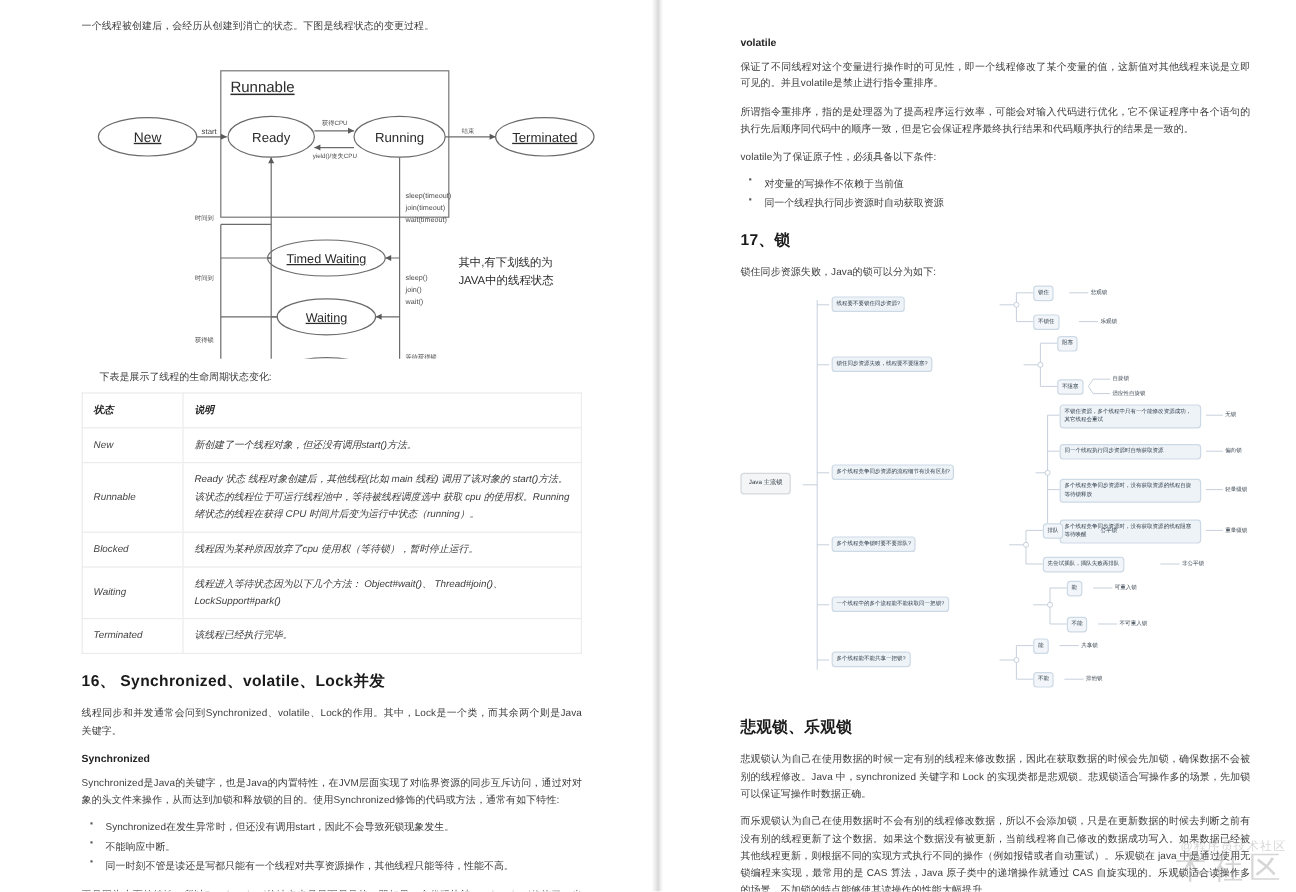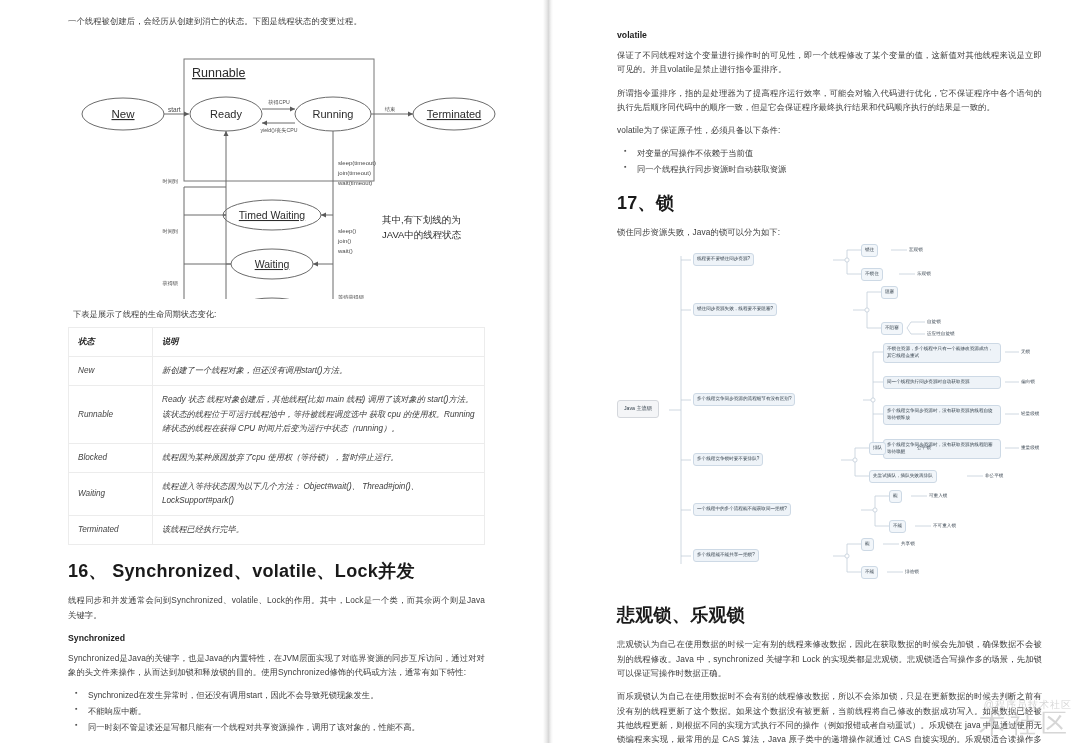--- a/index.html
+++ b/index.html
@@ -34,21 +34,21 @@
     font-size: 8.3px;
     line-height: 1.72;
     color: #3c3c3c;
     margin: 0 0 9px 0;
     text-align: justify;
     letter-spacing: .1px;
   }
   .lead { margin-bottom: 6px; font-size: 8.4px; color: #333; }
 
   h2.sec {
-    font-size: 18px;
+    font-size: 13px;
     font-weight: bold;
     color: #1a1a1a;
     margin: 14px 0 10px 0;
     letter-spacing: .3px;
   }
   h3.sub {
     font-size: 8.7px;
     font-weight: bold;
     color: #222;
     margin: 11px 0 8px 0;
@@ -65,21 +65,21 @@
 
   
   .diagram { position: relative; width: 420px; height: 262px; margin: 8px 0 4px 8px; }
   .diagram svg { position: absolute; left: 0; top: 0; }
   .dg-note {
     position: absolute; right: 2px; top: 176px; width: 112px;
     font-size: 9.5px; line-height: 1.55; color: #2a2a2a; font-weight: 500;
   }
 
   
-  .tbl-intro { font-size: 8.3px; color: #3c3c3c; margin: 10px 0 7px 5px; }
+  .tbl-intro { font-size: 8.3px; color: #3c3c3c; margin: 10px 0 7px 15px; }
   table.lifecycle {
     width: 100%; border-collapse: collapse;
     border: 1px solid #e2e2e2; background: #fff; font-style: italic;
   }
   table.lifecycle th, table.lifecycle td {
     border: 1px solid #ececec;
     padding: 7px 9px;
     font-size: 8.2px; line-height: 1.72;
     color: #3c3c3c; text-align: left; vertical-align: middle;
   }
@@ -242,21 +242,21 @@
       </tbody>
     </table>
 
     <h2 class="sec">16、 Synchronized、volatile、Lock并发</h2>
     <p class="body">线程同步和并发通常会问到Synchronized、volatile、Lock的作用。其中，Lock是一个类，而其余两个则是Java关键字。</p>
     <h3 class="sub">Synchronized</h3>
     <p class="body">Synchronized是Java的关键字，也是Java的内置特性，在JVM层面实现了对临界资源的同步互斥访问，通过对对象的头文件来操作，从而达到加锁和释放锁的目的。使用Synchronized修饰的代码或方法，通常有如下特性:</p>
     <ul class="bullets">
       <li>Synchronized在发生异常时，但还没有调用start，因此不会导致死锁现象发生。</li>
       <li>不能响应中断。</li>
-      <li>同一时刻不管是读还是写都只能有一个线程对共享资源操作，调用了该对象的，性能不高。</li>
+      <li>同一时刻不管是读还是写都只能有一个线程对共享资源操作，其他线程只能等待，性能不高。</li>
     </ul>
     <p class="body">正是因为上面的特性，所以Synchronized的缺点也是显而易见的：即如果一个代码块被synchronized修饰了，当一个线程获取了对应的锁，并执行该代码块时，其他线程便只能一直等待，因此效率很低。</p>
   </div>
 
   <div class="gutter"></div>
 
   <div class="column col-right">
 
     <h3 class="sub" style="margin-top:0">volatile</h3>
     <p class="body">保证了不同线程对这个变量进行操作时的可见性，即一个线程修改了某个变量的值，这新值对其他线程来说是立即可见的。并且volatile是禁止进行指令重排序。</p>

